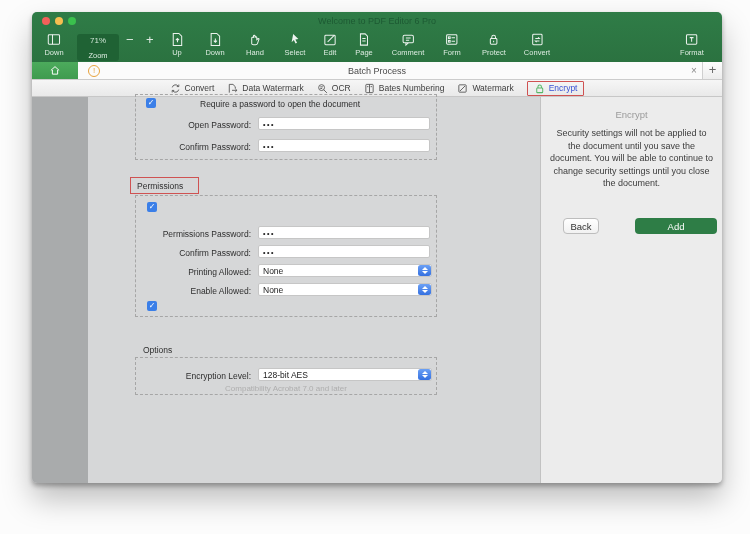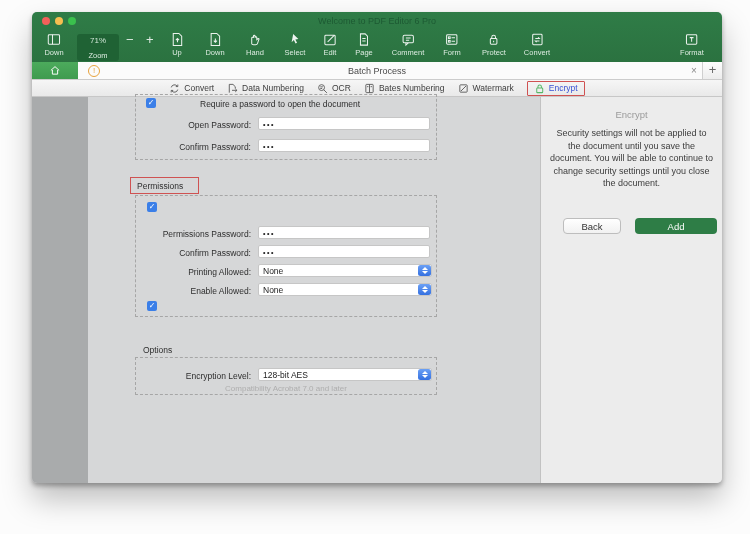--- a/index.html
+++ b/index.html
@@ -50,21 +50,21 @@
            display:flex;flex-direction:column;align-items:center;justify-content:center;gap:1px;}
   .tri-up{width:0;height:0;border-left:3px solid transparent;border-right:3px solid transparent;border-bottom:3.5px solid #fff;}
   .tri-dn{width:0;height:0;border-left:3px solid transparent;border-right:3px solid transparent;border-top:3.5px solid #fff;}
   .secttitle{position:absolute;font-size:8.5px;color:#2e2e2e;}
   .annobox{position:absolute;border:1px solid #cf5252;}
   .note{position:absolute;left:47px;width:302px;text-align:center;font-size:8px;color:#aeaeae;}
   
   .ptitle{position:absolute;left:0;right:0;top:12px;text-align:center;font-size:9.5px;color:#9b9b9b;}
   .pdesc{position:absolute;left:8px;right:8px;top:30px;text-align:center;font-size:9px;line-height:12.5px;color:#3c3c3c;}
   .pbtn{position:absolute;top:121px;height:16px;border-radius:4px;font-size:9.5px;display:flex;align-items:center;justify-content:center;box-sizing:border-box;}
-  .pbtn.back{left:22px;width:58px;background:linear-gradient(#ffffff,#f1f1f1);border:1px solid #bdbdbd;color:#333;}
+  .pbtn.back{left:22px;width:36px;background:linear-gradient(#ffffff,#f1f1f1);border:1px solid #bdbdbd;color:#333;}
   .pbtn.add{left:94px;width:82px;background:#2e7d46;color:#fff;}
 </style>
 </head>
 <body>
 
 <div class="window">
 
   <div class="header">
     <div class="lights">
       <div class="light r"></div>
@@ -229,21 +229,21 @@
       </span>
       <span>Convert</span>
     </div>
     <div class="subitem">
       <span>
         <svg width="11" height="11" viewBox="0 0 12 12" fill="none" stroke="#5a5a5a" stroke-width="1">
           <path d="M2.5 10.5 V1.5 h4 l2.5 2.5 v2"></path>
             <path d="M5.5 8 h5.5 M9 6.3 L10.8 8 L9 9.7"></path>
           </svg>
       </span>
-      <span>Data Numbering</span>
+      <span>Data Watermark</span>
     </div>
     <div class="subitem">
       <span>
         <svg width="11" height="11" viewBox="0 0 12 12" fill="none" stroke="#5a5a5a" stroke-width="1">
           <circle cx="5" cy="5" r="3.2"></circle>
             <line x1="7.4" y1="7.4" x2="10.8" y2="10.8"></line>
             <line x1="3.6" y1="4.2" x2="6.4" y2="4.2"></line>
             <line x1="3.6" y1="6" x2="5.6" y2="6"></line>
           </svg>
       </span>

